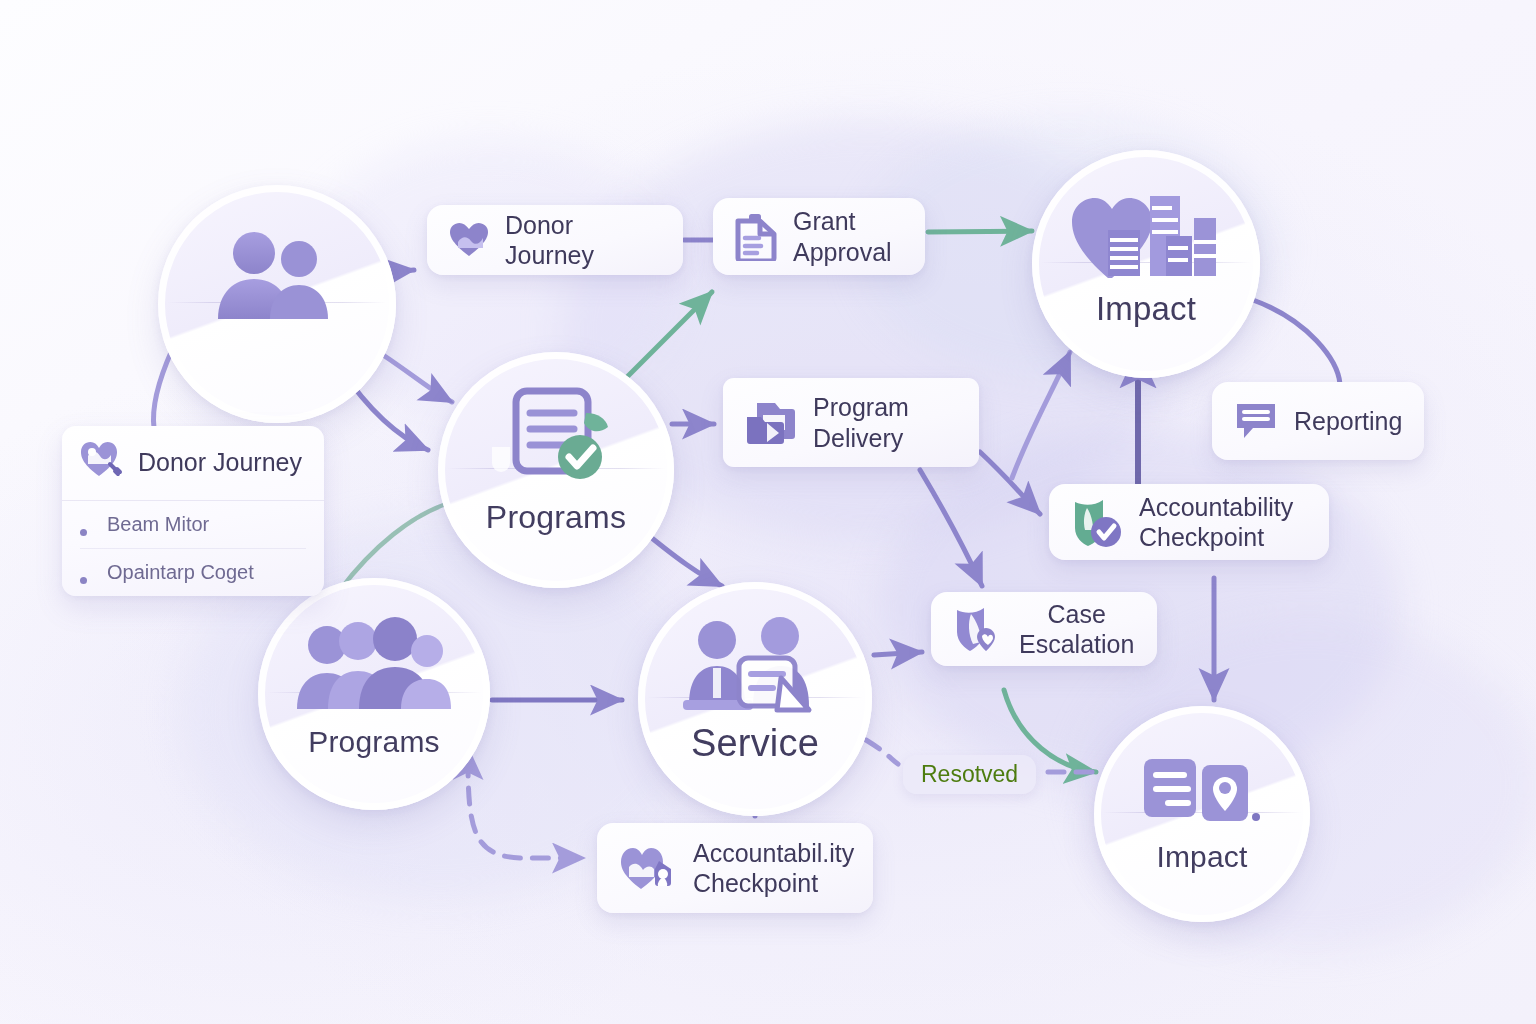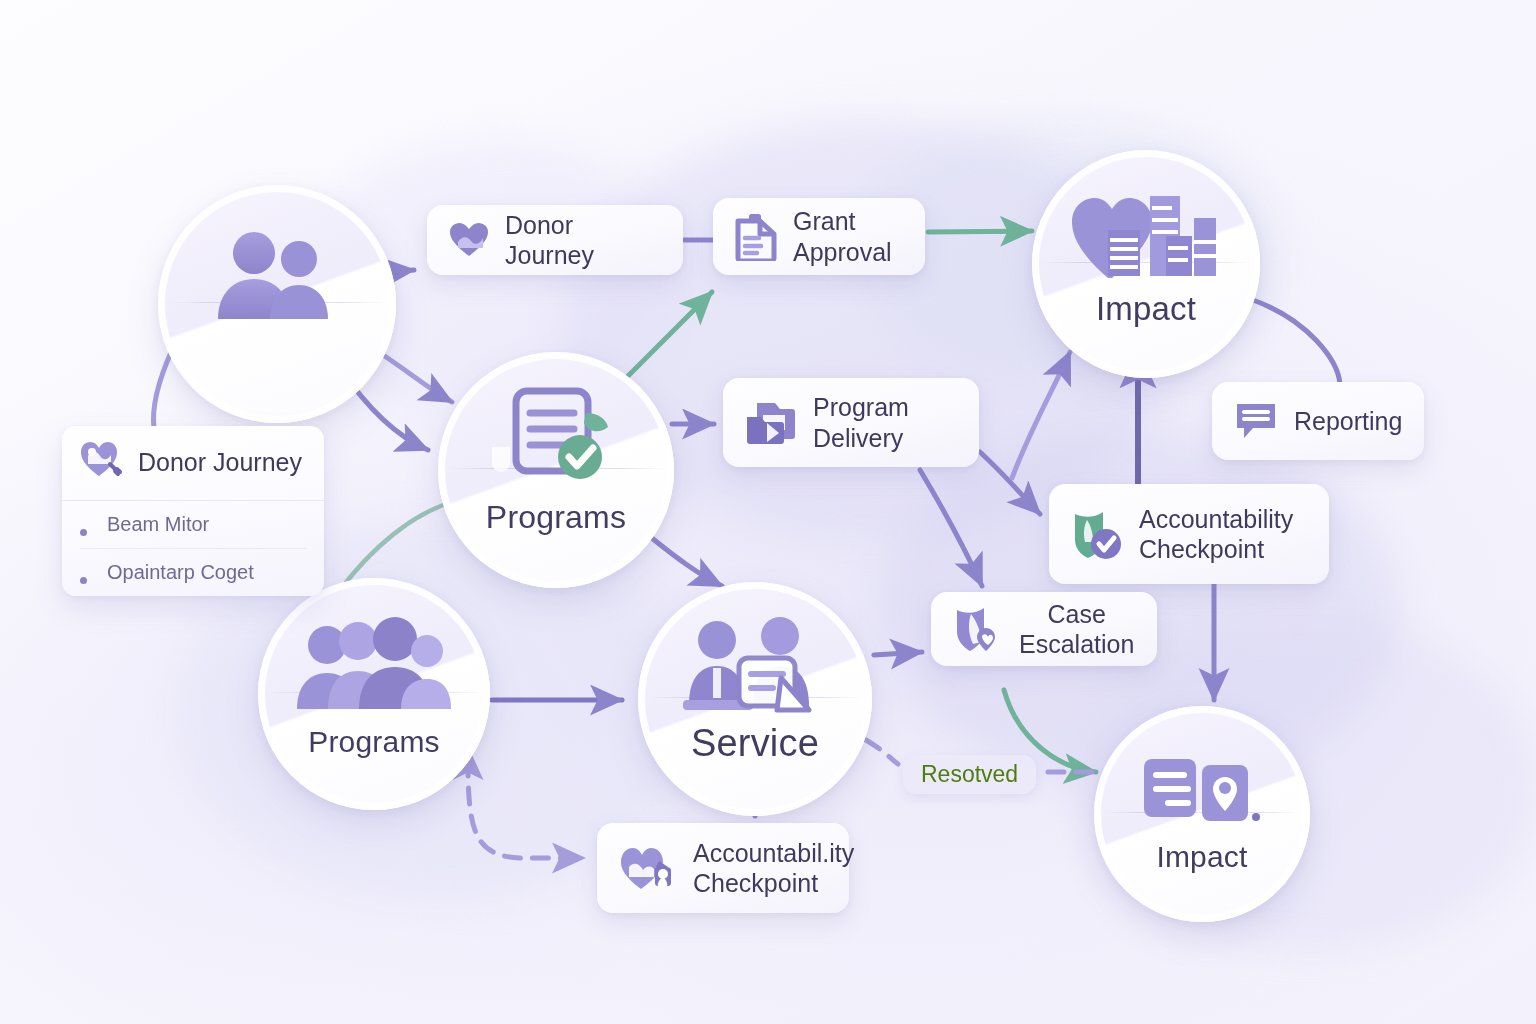--- a/index.html
+++ b/index.html
@@ -82,25 +82,25 @@
   .chip .chip-label {
     color: #3f3a5c;
     font-size: 25px;
     line-height: 1.22;
     white-space: pre-line;
   }
   .chip .ic { flex: 0 0 auto; display:flex; align-items:center; justify-content:center; }
 
   .chip.c-donor-journey-top { left:427px; top:205px; width:256px; height:70px; }
   .chip.c-grant-approval    { left:713px; top:198px; width:212px; height:77px; }
-  .chip.c-program-delivery  { left:723px; top:378px; width:256px; height:89px; }
+  .chip.c-program-delivery  { left:723px; top:378px; width:256px; height:89px;border-radius:11px; }
   .chip.c-reporting         { left:1212px; top:382px; width:212px; height:78px; }
-  .chip.c-accountability-r  { left:1049px; top:484px; width:280px; height:100px; }
+  .chip.c-accountability-r  { left:1049px; top:484px; width:280px; height:76px; }
   .chip.c-case-escalation   { left:931px; top:592px; width:226px; height:74px;text-align:center; }
-  .chip.c-accountability-b  { left:597px; top:823px; width:252px; height:90px; }
+  .chip.c-accountability-b  { left:597px; top:823px; width:276px; height:90px; }
 
   
   .panel {
     position: absolute;
     left: 62px; top: 426px; width: 262px;
     border-radius: 14px;
     background: linear-gradient(170deg,#ffffff 0%, #fbfaff 55%, #f5f3fc 100%);
     box-shadow: 0 12px 28px rgba(120,110,180,0.15), 0 2px 6px rgba(120,110,180,0.08);
     overflow: hidden;
   }

